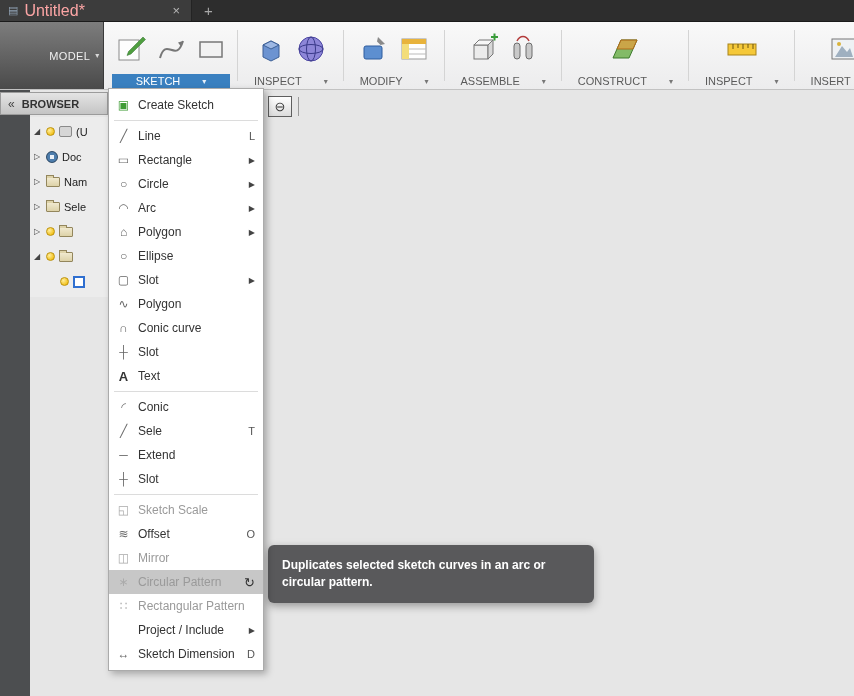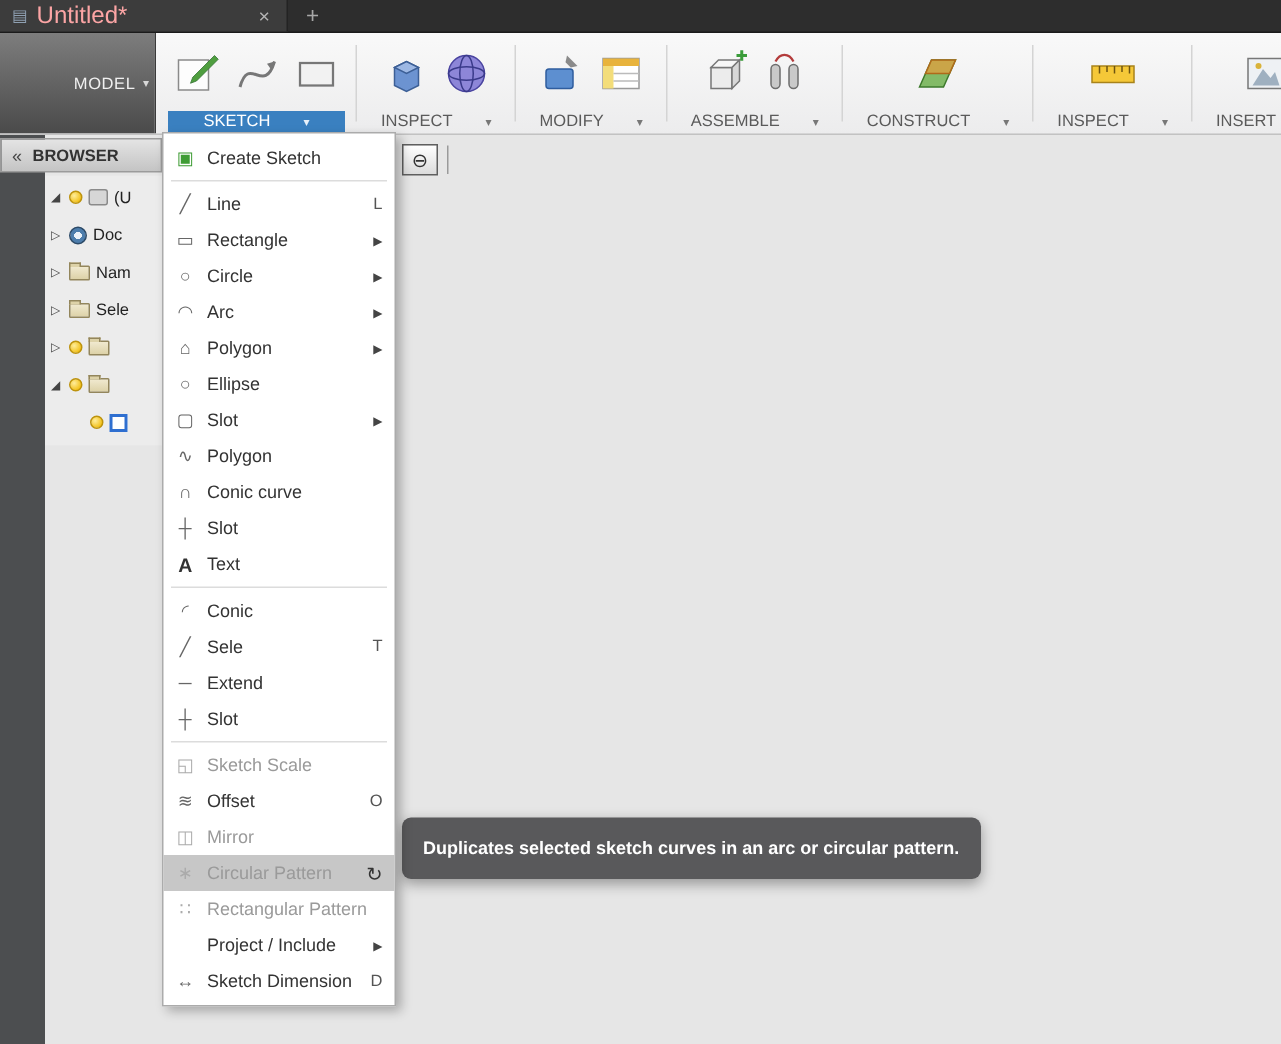--- a/index.html
+++ b/index.html
@@ -60,21 +60,21 @@
   .menu-item.highlight { background:#c7c7c7; }
   .menu-sep { height:1px; background:#dcdcdc; margin:3px 5px; }
   [data-name="menu-item-create-sketch"] .menu-icon { color:#3f9c35; }
   [data-name="menu-item-text"] .menu-icon { font-weight:bold; color:#333; font-size:13px; }
 
   
   .canvas-btn { position:absolute; left:268px; top:96px; width:24px; height:21px; background:linear-gradient(#ffffff,#dcdcdc); border:1px solid #5f5f5f; display:flex; align-items:center; justify-content:center; font-size:13px; color:#333; z-index:3; }
   .canvas-divider { position:absolute; left:298px; top:97px; width:1px; height:19px; background:#9a9a9a; z-index:3; }
 
   
-  .tooltip { position:absolute; left:268px; top:545px; width:386px; background:#59595b; border-radius:6px; padding:12px 14px; color:#fff; font-size:12px; font-weight:bold; line-height:1.4; box-shadow:0 3px 9px rgba(0,0,0,.35); z-index:4; }
+  .tooltip { position:absolute; left:268px; top:545px; width:326px; background:#59595b; border-radius:6px; padding:12px 14px; color:#fff; font-size:12px; font-weight:bold; line-height:1.4; box-shadow:0 3px 9px rgba(0,0,0,.35); z-index:4; }
   .tooltip p + p { margin-top:12px; }
 
   
   .sketch-svg { position:absolute; top:0; left:0; z-index:0; }
 </style>
 </head>
 <body>
 
 <div id="app" data-name="fusion-window">
 

